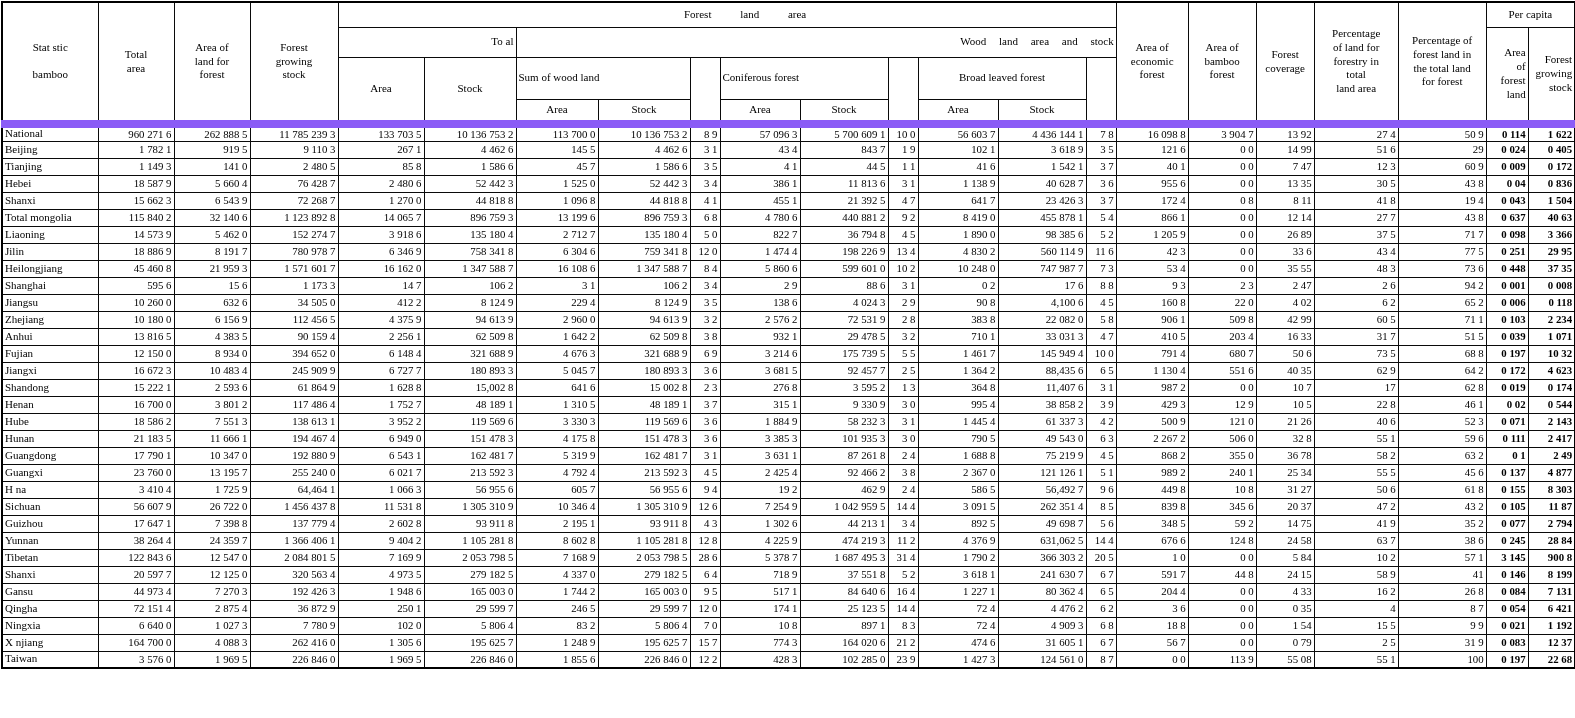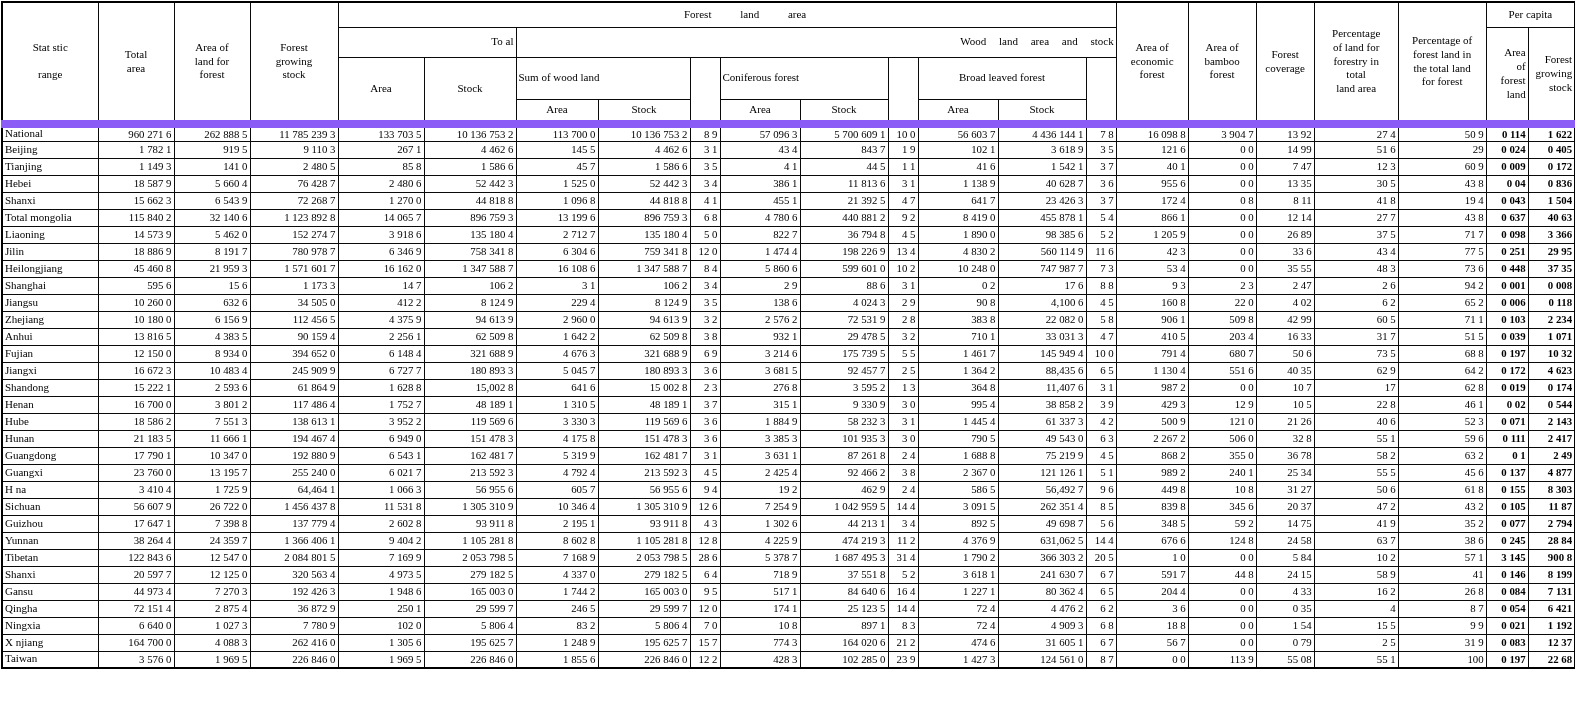--- a/index.html
+++ b/index.html
@@ -50,21 +50,21 @@
         <col style="width:58px">
         <col style="width:84px">
         <col style="width:88px">
       <col style="width:42px">
         <col style="width:47px">
     </colgroup>
     <thead>
       <tr class="r1">
         <th rowspan="4">Stat stic
 
-range</th>
+bamboo</th>
         <th rowspan="4">Total
 area</th>
         <th rowspan="4">Area of
 land for
 forest</th>
         <th rowspan="4">Forest
 growing
 stock</th>
         <th colspan="11" class="spread">Forest land area</th>
         <th rowspan="4">Area of

